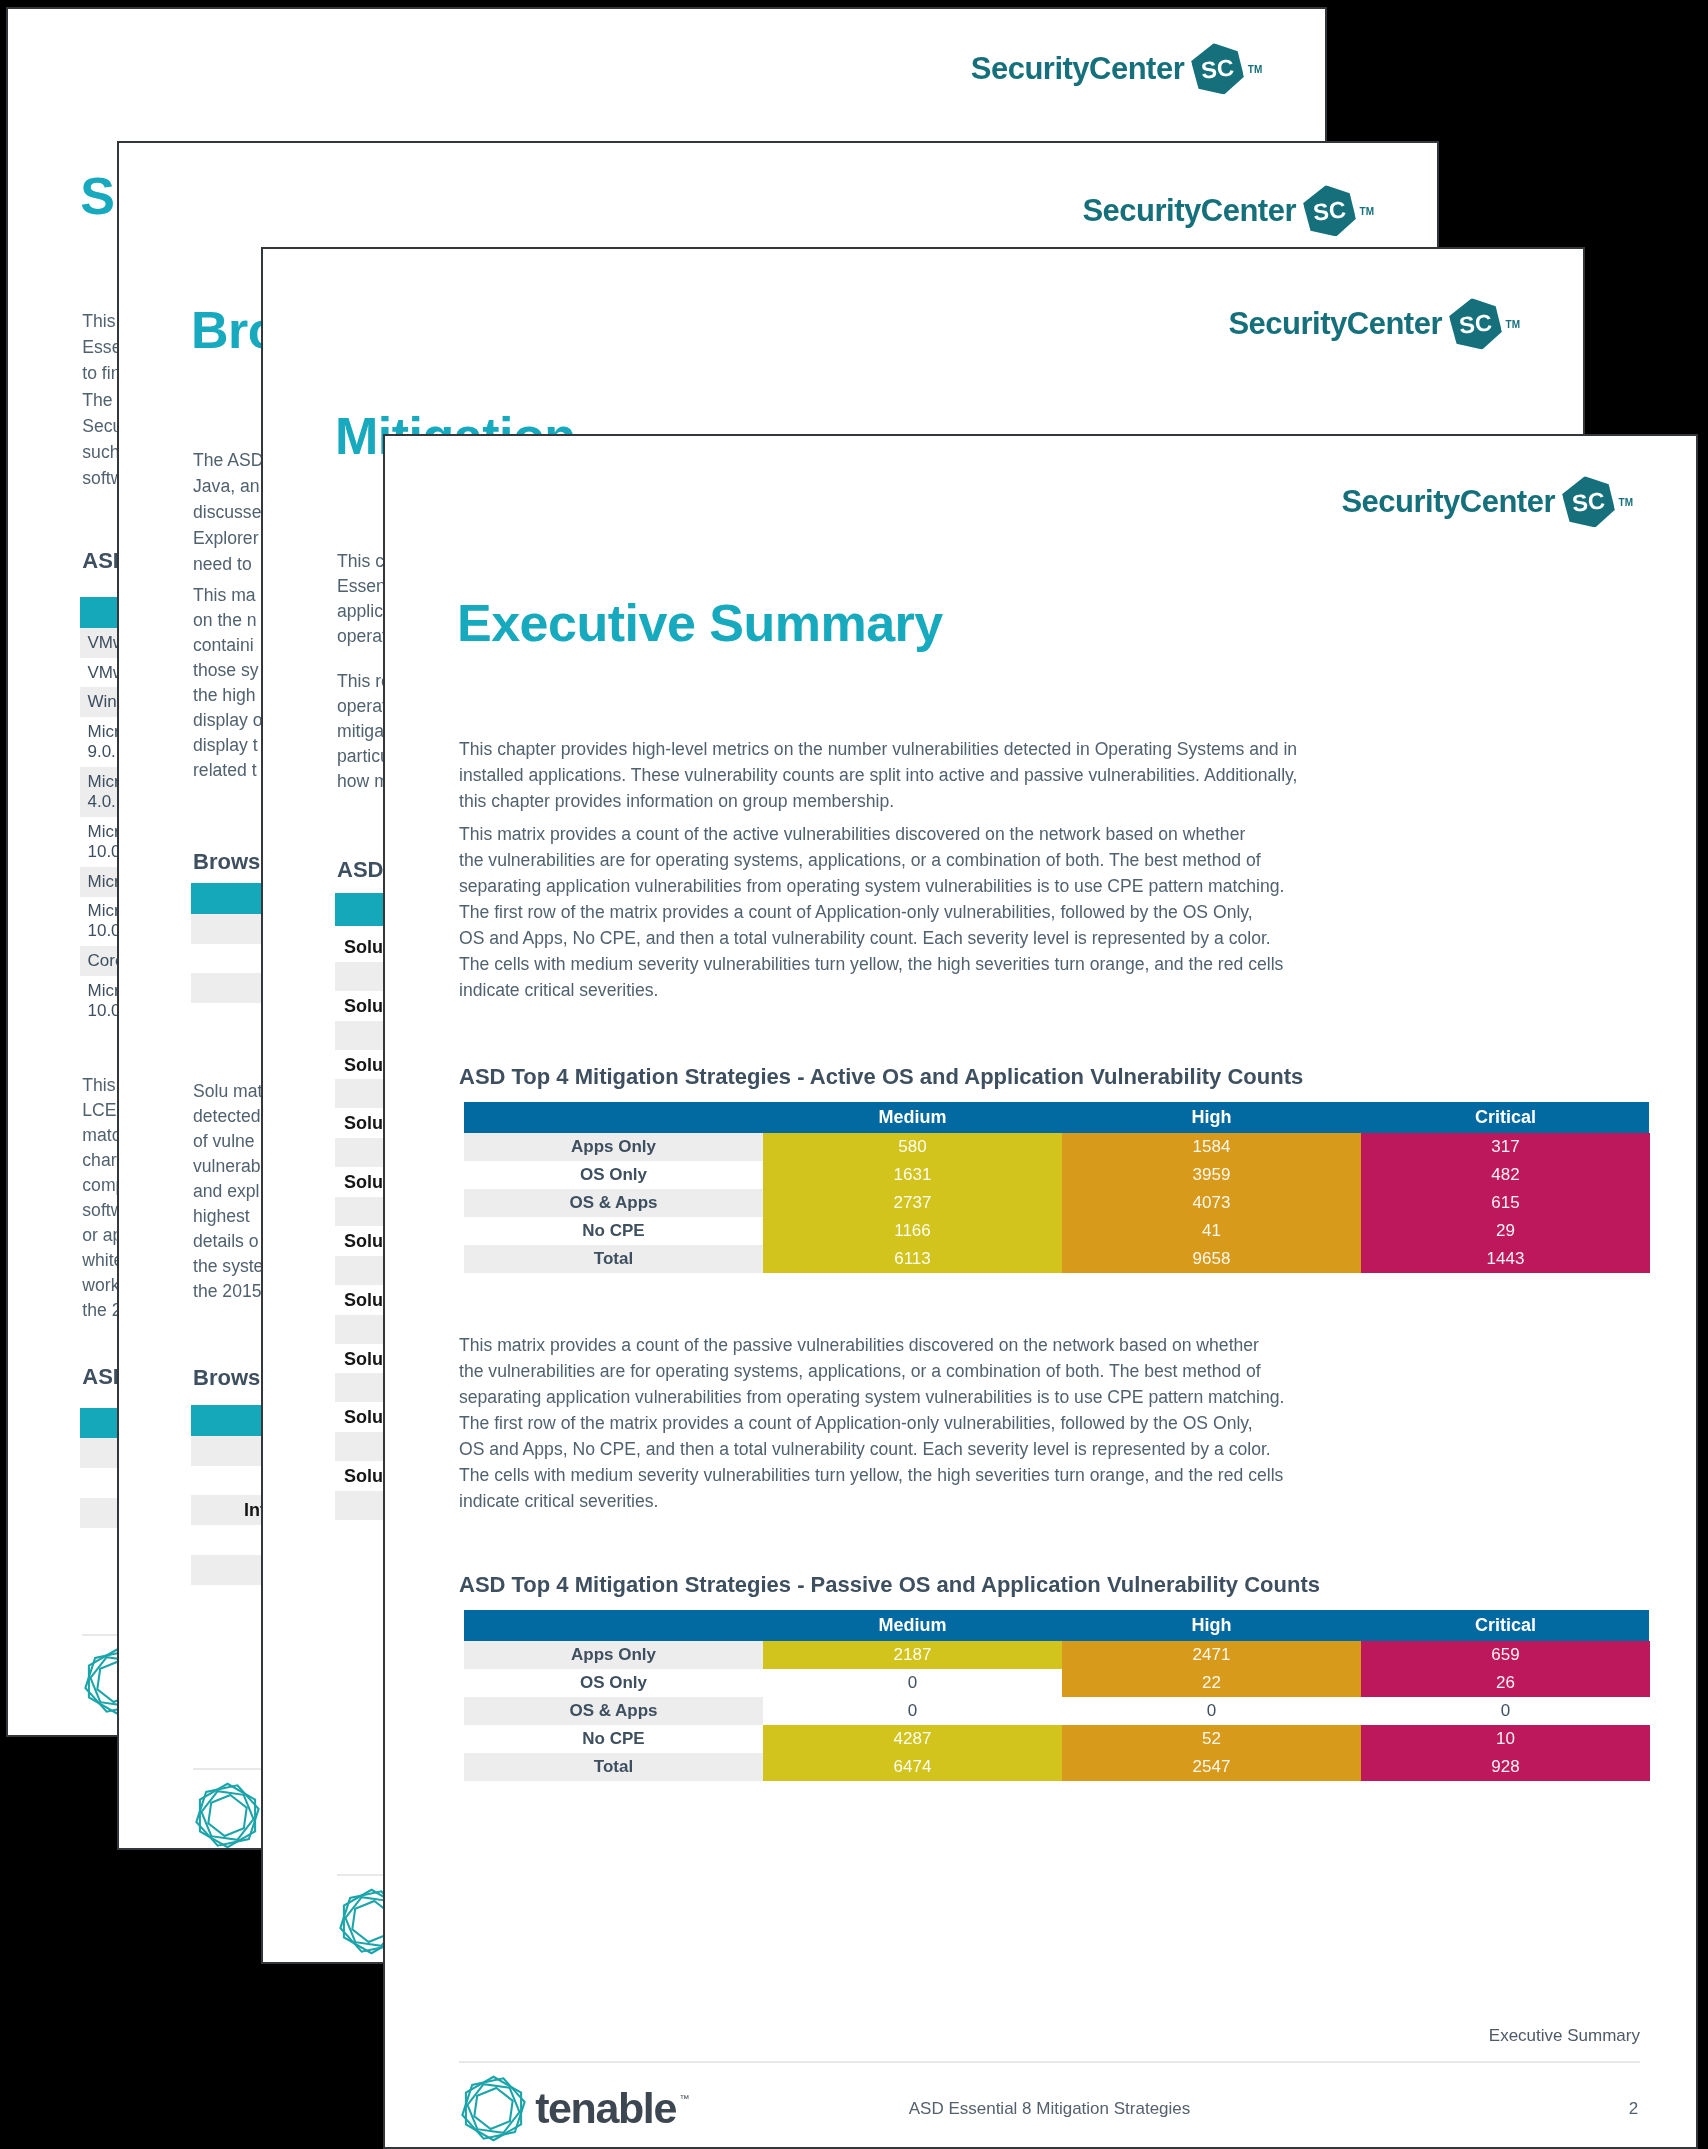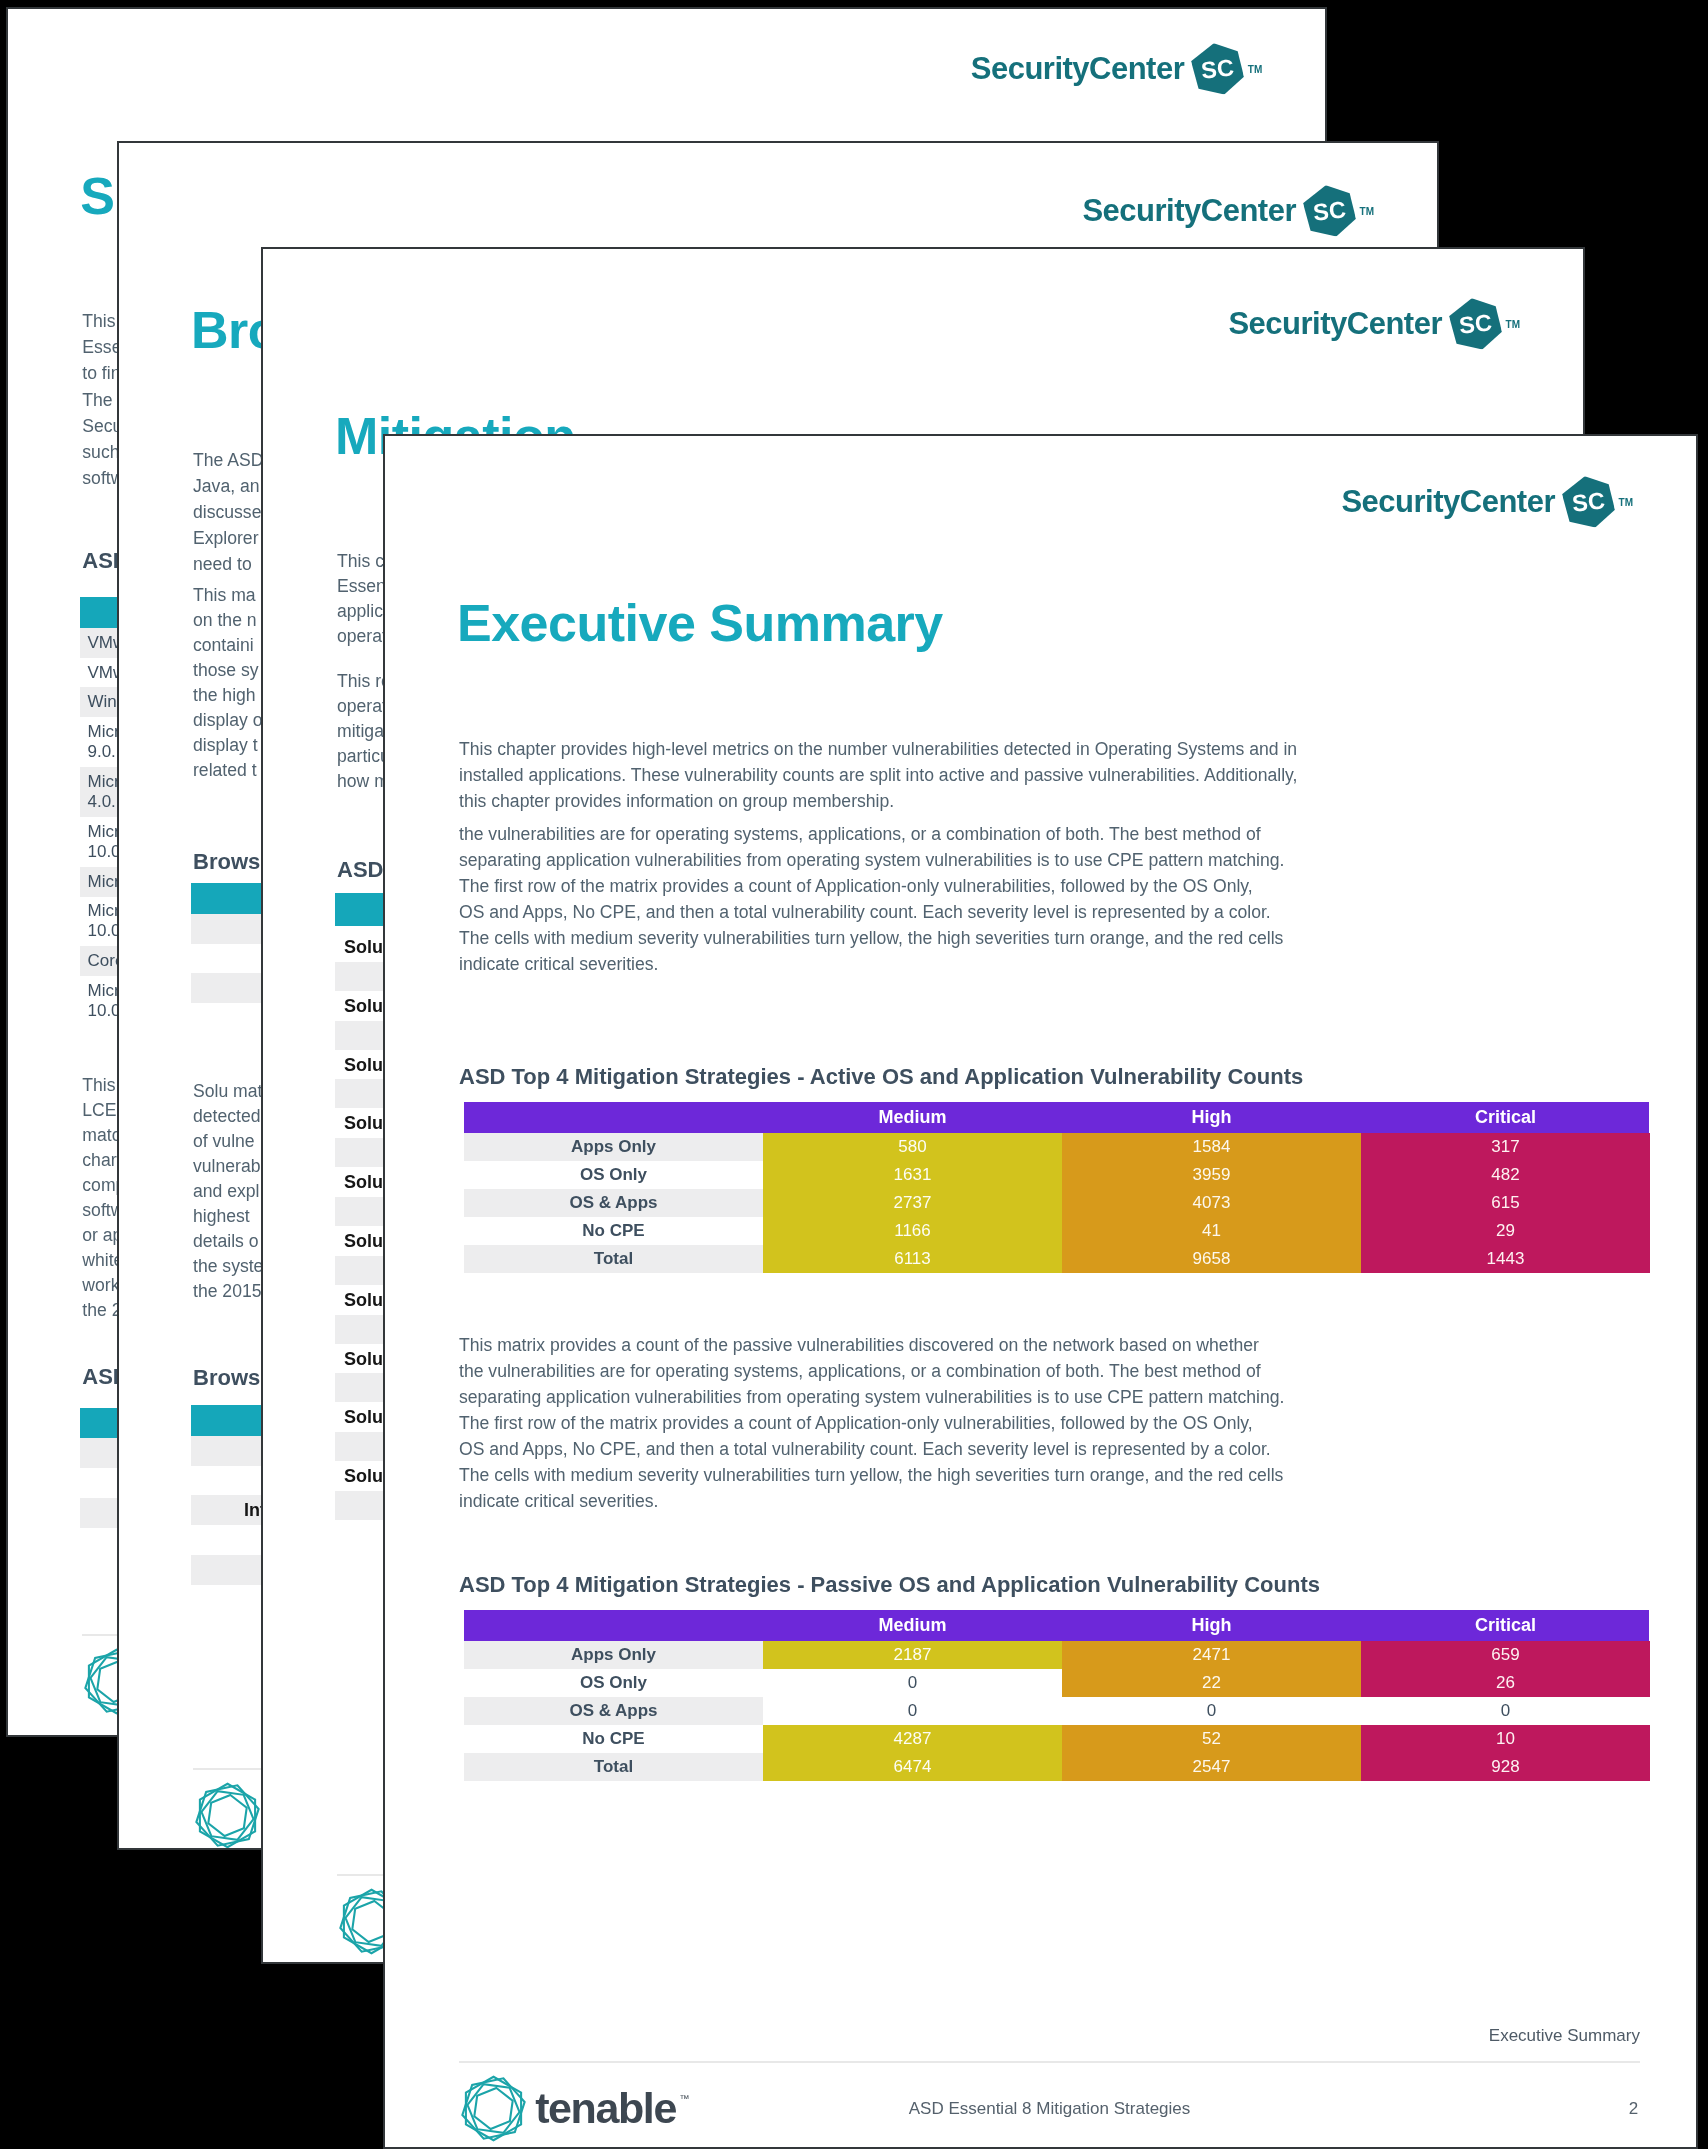--- a/index.html
+++ b/index.html
@@ -20,21 +20,21 @@
   .page-title{position:absolute;left:72px;top:159px;margin:0;font-weight:bold;font-size:52px;line-height:56px;color:#17a9bd;letter-spacing:-0.5px;white-space:nowrap;}
 
   .para{position:absolute;left:74px;font-size:17.6px;color:#51626f;white-space:nowrap;}
   .para div{height:26px;line-height:26px;}
   .para.lh28 div{height:25px;line-height:25px;}
 
   .m-title{position:absolute;left:74px;font-weight:bold;font-size:22px;color:#3e4f5f;white-space:nowrap;}
 
   .matrix{position:absolute;left:79px;width:1185px;}
   .m-head,.m-row{display:grid;grid-template-columns:299px 299px 299px 289px;}
-  .m-head{height:31px;background:#6d28d9;}
+  .m-head{height:31px;background:#0369a1;}
   .m-head .m-cell{color:#fff;font-weight:bold;font-size:18px;}
   .m-row{height:28px;}
   .m-cell{display:flex;align-items:center;justify-content:center;font-size:17px;}
   .m-label{font-weight:bold;color:#3e4f5f;}
   .m-row:nth-child(even) .m-label{background:#ededee;}
   .cell-y{background:#d2c31d;color:#fdfdf4;}
   .cell-o{background:#d79a1b;color:#fdf8ee;}
   .cell-r{background:#be185d;color:#fef2f2;}
   .cell-w{background:#fff;color:#3e4f5f;}
 
@@ -279,20 +279,21 @@
       <span class="sc-tm">TM</span>
     </div>
     <h1 class="page-title">Executive Summary</h1>
 
     <div class="para" style="top:300px">
       <div>This chapter provides high-level metrics on the number vulnerabilities detected in Operating Systems and in</div>
       <div>installed applications. These vulnerability counts are split into active and passive vulnerabilities. Additionally,</div>
       <div>this chapter provides information on group membership.</div>
     </div>
     <div class="para" style="top:385px">
+      <div>This matrix provides a count of the active vulnerabilities discovered on the network based on whether</div>
         <div>the vulnerabilities are for operating systems, applications, or a combination of both. The best method of</div>
       <div>separating application vulnerabilities from operating system vulnerabilities is to use CPE pattern matching.</div>
         <div>The first row of the matrix provides a count of Application-only vulnerabilities, followed by the OS Only,</div>
       <div>OS and Apps, No CPE, and then a total vulnerability count. Each severity level is represented by a color.</div>
         <div>The cells with medium severity vulnerabilities turn yellow, the high severities turn orange, and the red cells</div>
       <div>indicate critical severities.</div>
     </div>
 
     <div class="m-title" style="top:628px">ASD Top 4 Mitigation Strategies - Active OS and Application Vulnerability Counts</div>
     <div class="matrix" style="top:666px">

